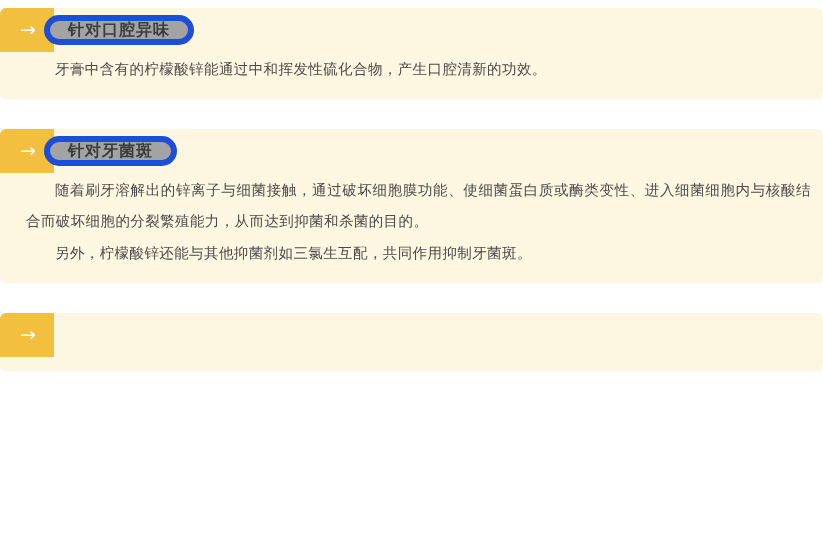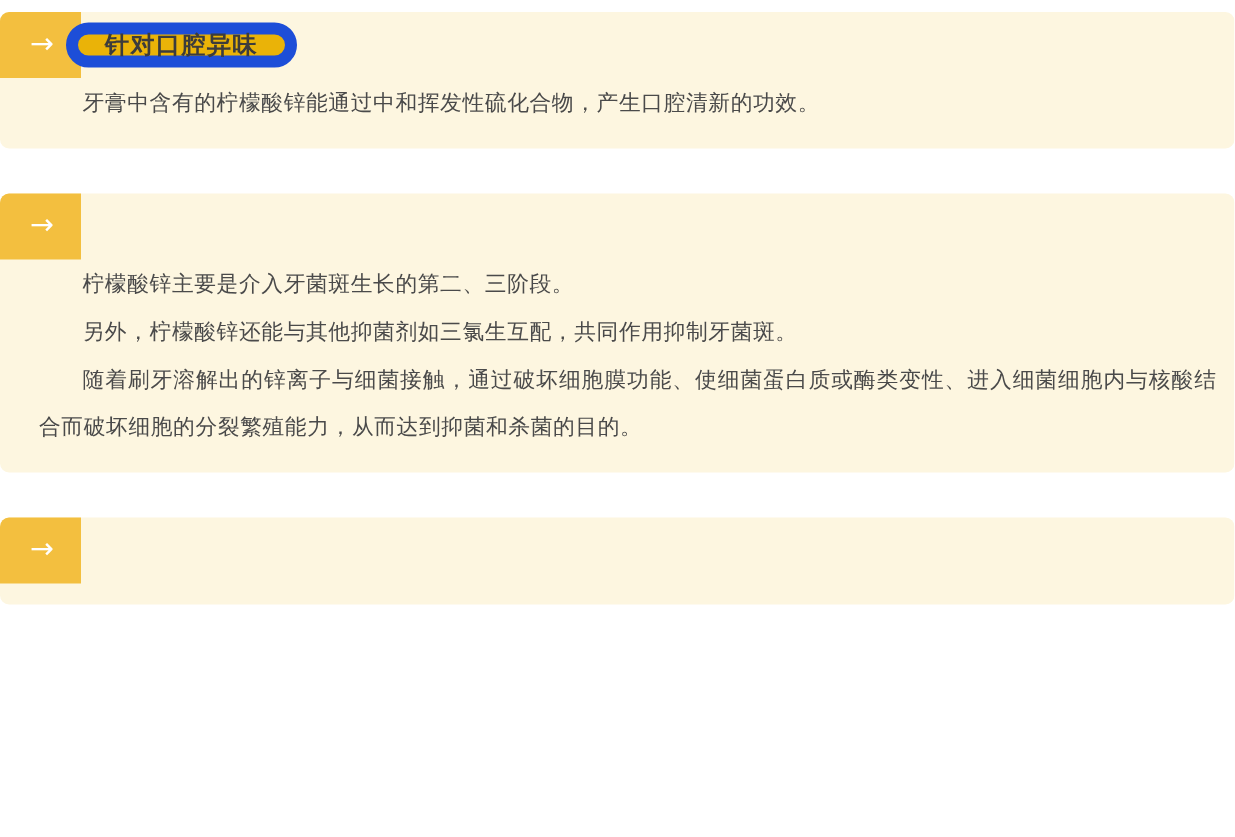--- a/index.html
+++ b/index.html
@@ -58,22 +58,22 @@
     color: #ffffff;
     font-size: 19px;
     line-height: 1;
     font-family: "DejaVu Sans", sans-serif;
     letter-spacing: -2px;
     transform: translateY(-1px);
   }
   .title-pill {
     position: relative;
     margin-left: -10px;
-    background: #eab308;
-    border: 8px solid #1d4ed8;
+    background: #a3a3a3;
+    border: 6px solid #1d4ed8;
     border-radius: 22px;
     height: 30px;
     display: flex;
     align-items: center;
     padding: 0 18px;
     box-sizing: border-box;
     z-index: 3;
   }
   .title-text {
     font-size: 16px;
@@ -122,25 +122,27 @@
     </div>
   </div>
 
   <div class="gap"></div>
 
   <div class="section sec-2">
     <div class="section-header">
       <div class="tab">
         <span class="tab-arrow">→</span>
       </div>
+      <div class="title-pill">
+        <span class="title-text">针对牙菌斑</span>
+      </div>
     </div>
     <div class="body">
-      <p class="para">柠檬酸锌主要是介入牙菌斑生长的第二、三阶段。</p>
+      <p class="para">随着刷牙溶解出的锌离子与细菌接触，通过破坏细胞膜功能、使细菌蛋白质或酶类变性、进入细菌细胞内与核酸结合而破坏细胞的分裂繁殖能力，从而达到抑菌和杀菌的目的。</p>
       <p class="para">另外，柠檬酸锌还能与其他抑菌剂如三氯生互配，共同作用抑制牙菌斑。</p>
-      <p class="para">随着刷牙溶解出的锌离子与细菌接触，通过破坏细胞膜功能、使细菌蛋白质或酶类变性、进入细菌细胞内与核酸结合而破坏细胞的分裂繁殖能力，从而达到抑菌和杀菌的目的。</p>
     </div>
   </div>
 
   <div class="gap"></div>
 
   <div class="section sec-3">
     <div class="section-header">
       <div class="tab">
         <span class="tab-arrow">→</span>
       </div>

